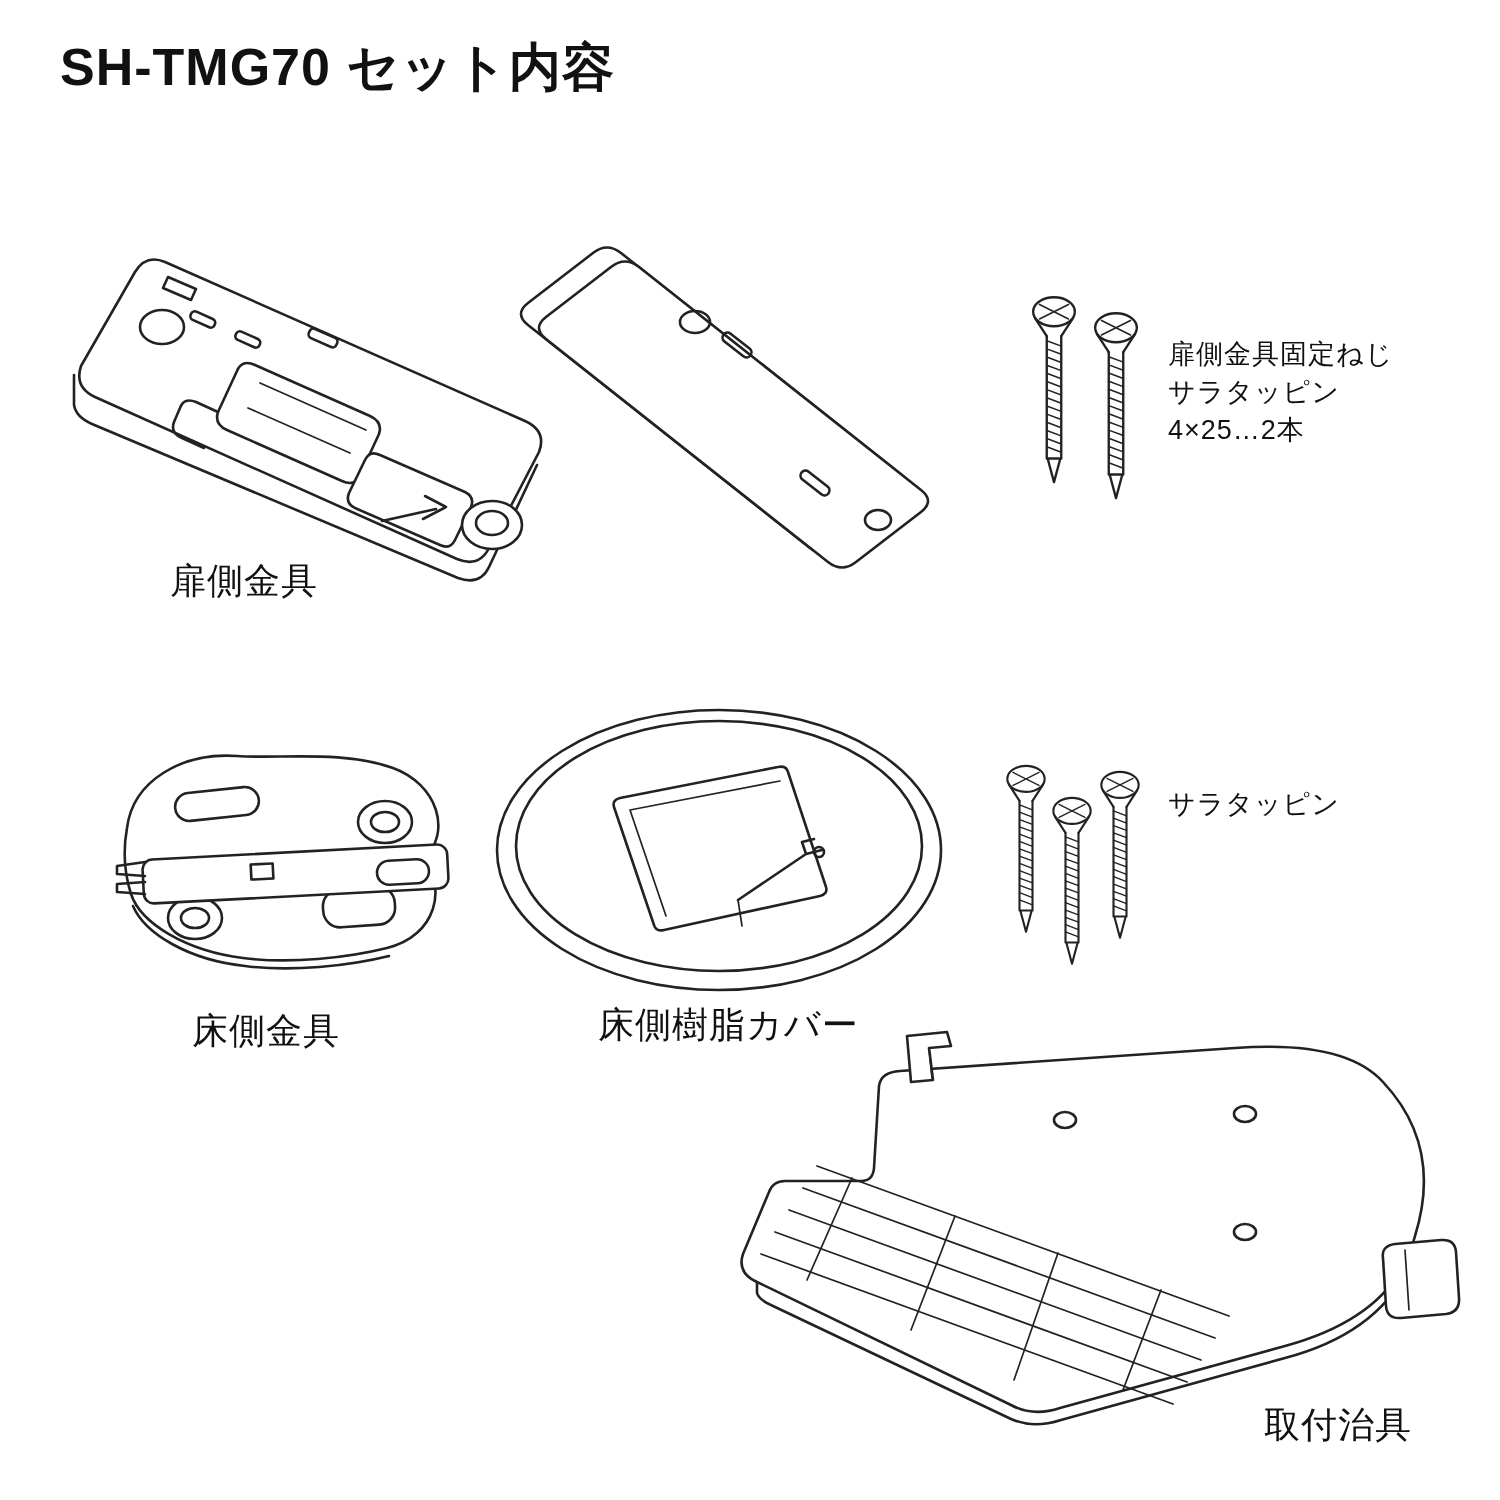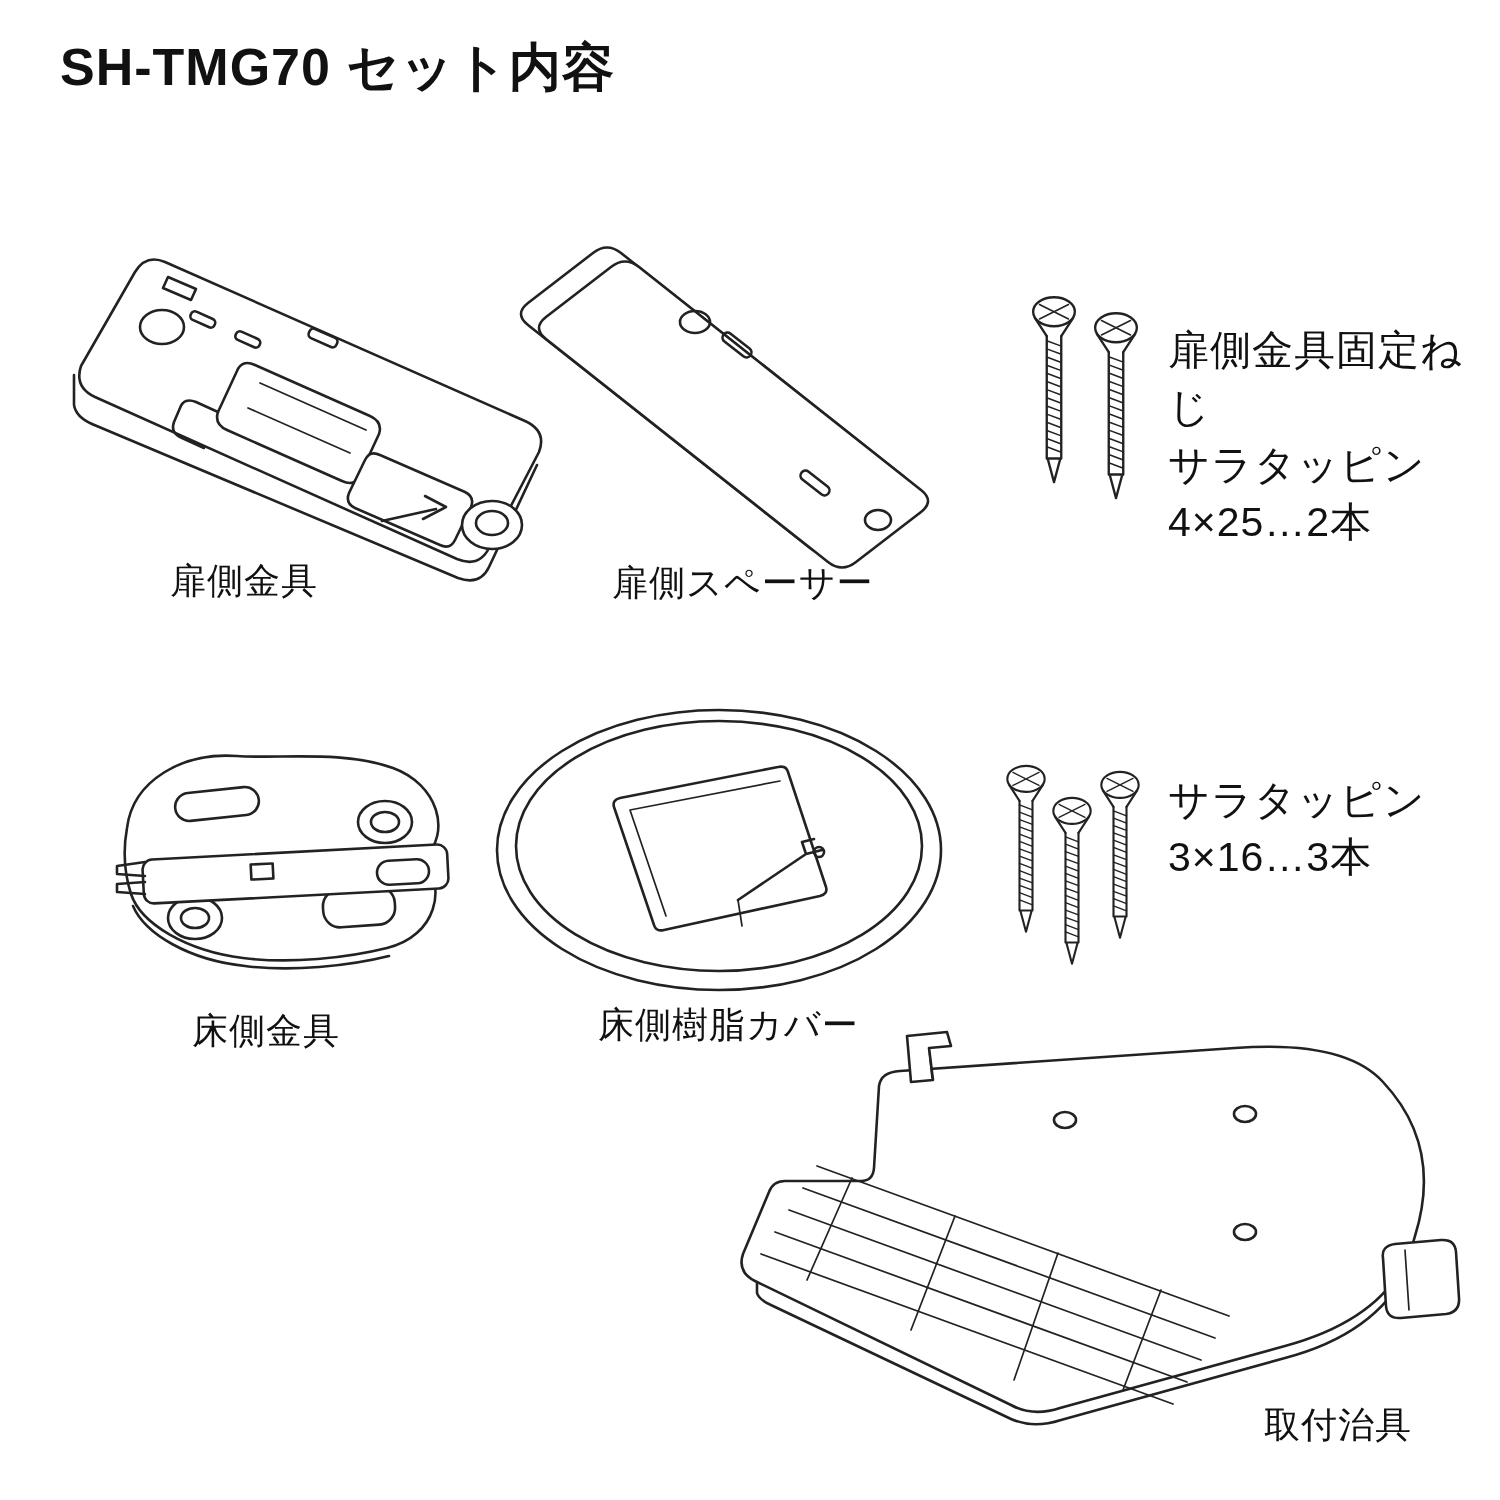--- a/index.html
+++ b/index.html
@@ -5,21 +5,21 @@
   html,body { margin:0; padding:0; background:#fff; }
   body { width:1500px; height:1500px; position:relative; overflow:hidden;
          font-family:"Liberation Sans","DejaVu Sans",sans-serif; color:#111; }
   .abs { position:absolute; }
   svg { overflow:visible; display:block; }
   svg * { stroke:#222; stroke-width:2.6; fill:none; stroke-linecap:round; stroke-linejoin:round; }
   svg .wf { fill:#fff; }
   svg .thin { stroke-width:1.7; }
   .title { left:60px; top:36px; font-size:52px; font-weight:700; letter-spacing:1px; line-height:1.22; }
   .plabel { font-size:36px; letter-spacing:1px; line-height:1.28; }
-  .note { font-size:41px; letter-spacing:1px; line-height:1.4; }
+  .note { font-size:27px; letter-spacing:1px; line-height:1.4;margin-top:14px; }
   .note span, .plabel span { display:block; }
 </style>
 </head>
 <body>
 
 <svg width="0" height="0" style="position:absolute" aria-hidden="true">
   <defs>
     <symbol id="screw" viewBox="0 0 64 215">
       <ellipse class="wf" cx="32" cy="20" rx="23" ry="16"></ellipse>
       <path class="thin" d="M16 12 L48 28 M16 28 L48 12"></path>
@@ -58,21 +58,20 @@
 
 <svg class="abs" style="left:480px; top:210px;" width="495" height="375" viewBox="0 0 495 375" role="img">
   <path class="wf" d="M 141 43 L 423 266 Q 437 277 423 288 L 358 338 Q 344 349 330 338 L 48 115 Q 34 104 48 93 L 113 43 Q 127 32 141 43 Z"></path>
   <path class="wf" d="M 159 57 L 441 280 Q 455 291 441 302 L 376 352 Q 362 363 348 352 L 66 129 Q 52 118 66 107 L 131 57 Q 145 46 159 57 Z"></path>
   <ellipse cx="215" cy="112" rx="15" ry="11"></ellipse>
   <rect x="240" y="130" width="34" height="10" rx="5" transform="rotate(38 257 135)"></rect>
   <rect x="318" y="268" width="34" height="10" rx="5" transform="rotate(38 335 273)"></rect>
   <ellipse cx="398" cy="310" rx="13" ry="10"></ellipse>
 </svg>
 <div class="abs plabel" style="left:612px; top:560px;">
-  <span>扉側スペーサー</span>
 </div>
 
 <svg class="abs" style="left:1025px; top:292px;" width="130" height="220" viewBox="0 0 130 220" role="img">
   <use href="#screw" x="0" y="0" width="58" height="198"></use>
   <use href="#screw" x="62" y="16" width="58" height="198"></use>
 </svg>
 <div class="abs note" style="left:1168px; top:322px;">
   <span>扉側金具固定ねじ</span>
   <span>サラタッピン</span>
   <span>4×25…2本</span>
@@ -109,21 +108,20 @@
   <span>床側樹脂カバー</span>
 </div>
 
 <svg class="abs" style="left:1000px; top:755px;" width="165" height="215" viewBox="0 0 165 215" role="img">
   <use href="#screw" x="0" y="6" width="52" height="178"></use>
   <use href="#screw" x="46" y="38" width="52" height="178"></use>
   <use href="#screw" x="94" y="12" width="52" height="178"></use>
 </svg>
 <div class="abs note" style="left:1168px; top:772px;">
   <span>サラタッピン</span>
-  <span>3×16…3本</span>
 </div>
 
 <svg class="abs" style="left:715px; top:1018px;" width="745" height="430" viewBox="0 0 745 430" role="img">
   <path d="M 42 265 v 10 Q 44 282 58 288 L 296 401 Q 318 411 346 402 L 570 340 Q 676 312 702 228"></path>
   <path class="wf" d="M 185 53 L 520 30 Q 630 22 668 64 Q 728 128 700 218 Q 680 298 570 328 L 345 390 Q 318 399 296 387 L 40 263 Q 22 254 28 236 L 54 174 Q 58 163 70 163 L 146 163 Q 158 163 159 150 L 164 68 Q 166 54 185 53 Z"></path>
   <path class="wf" d="M 196 64 L 192 18 L 232 14 L 236 28 L 214 30 L 218 62 Z"></path>
   <path class="thin" d="M 214 30 L 217 60"></path>
   <path class="wf" d="M 668 240 Q 666 228 680 226 L 726 222 Q 740 221 741 234 L 744 280 Q 745 294 731 296 L 686 300 Q 672 301 671 288 Z"></path>
   <path class="thin" d="M 690 232 L 694 292"></path>
   <ellipse cx="350" cy="102" rx="11" ry="8"></ellipse>

